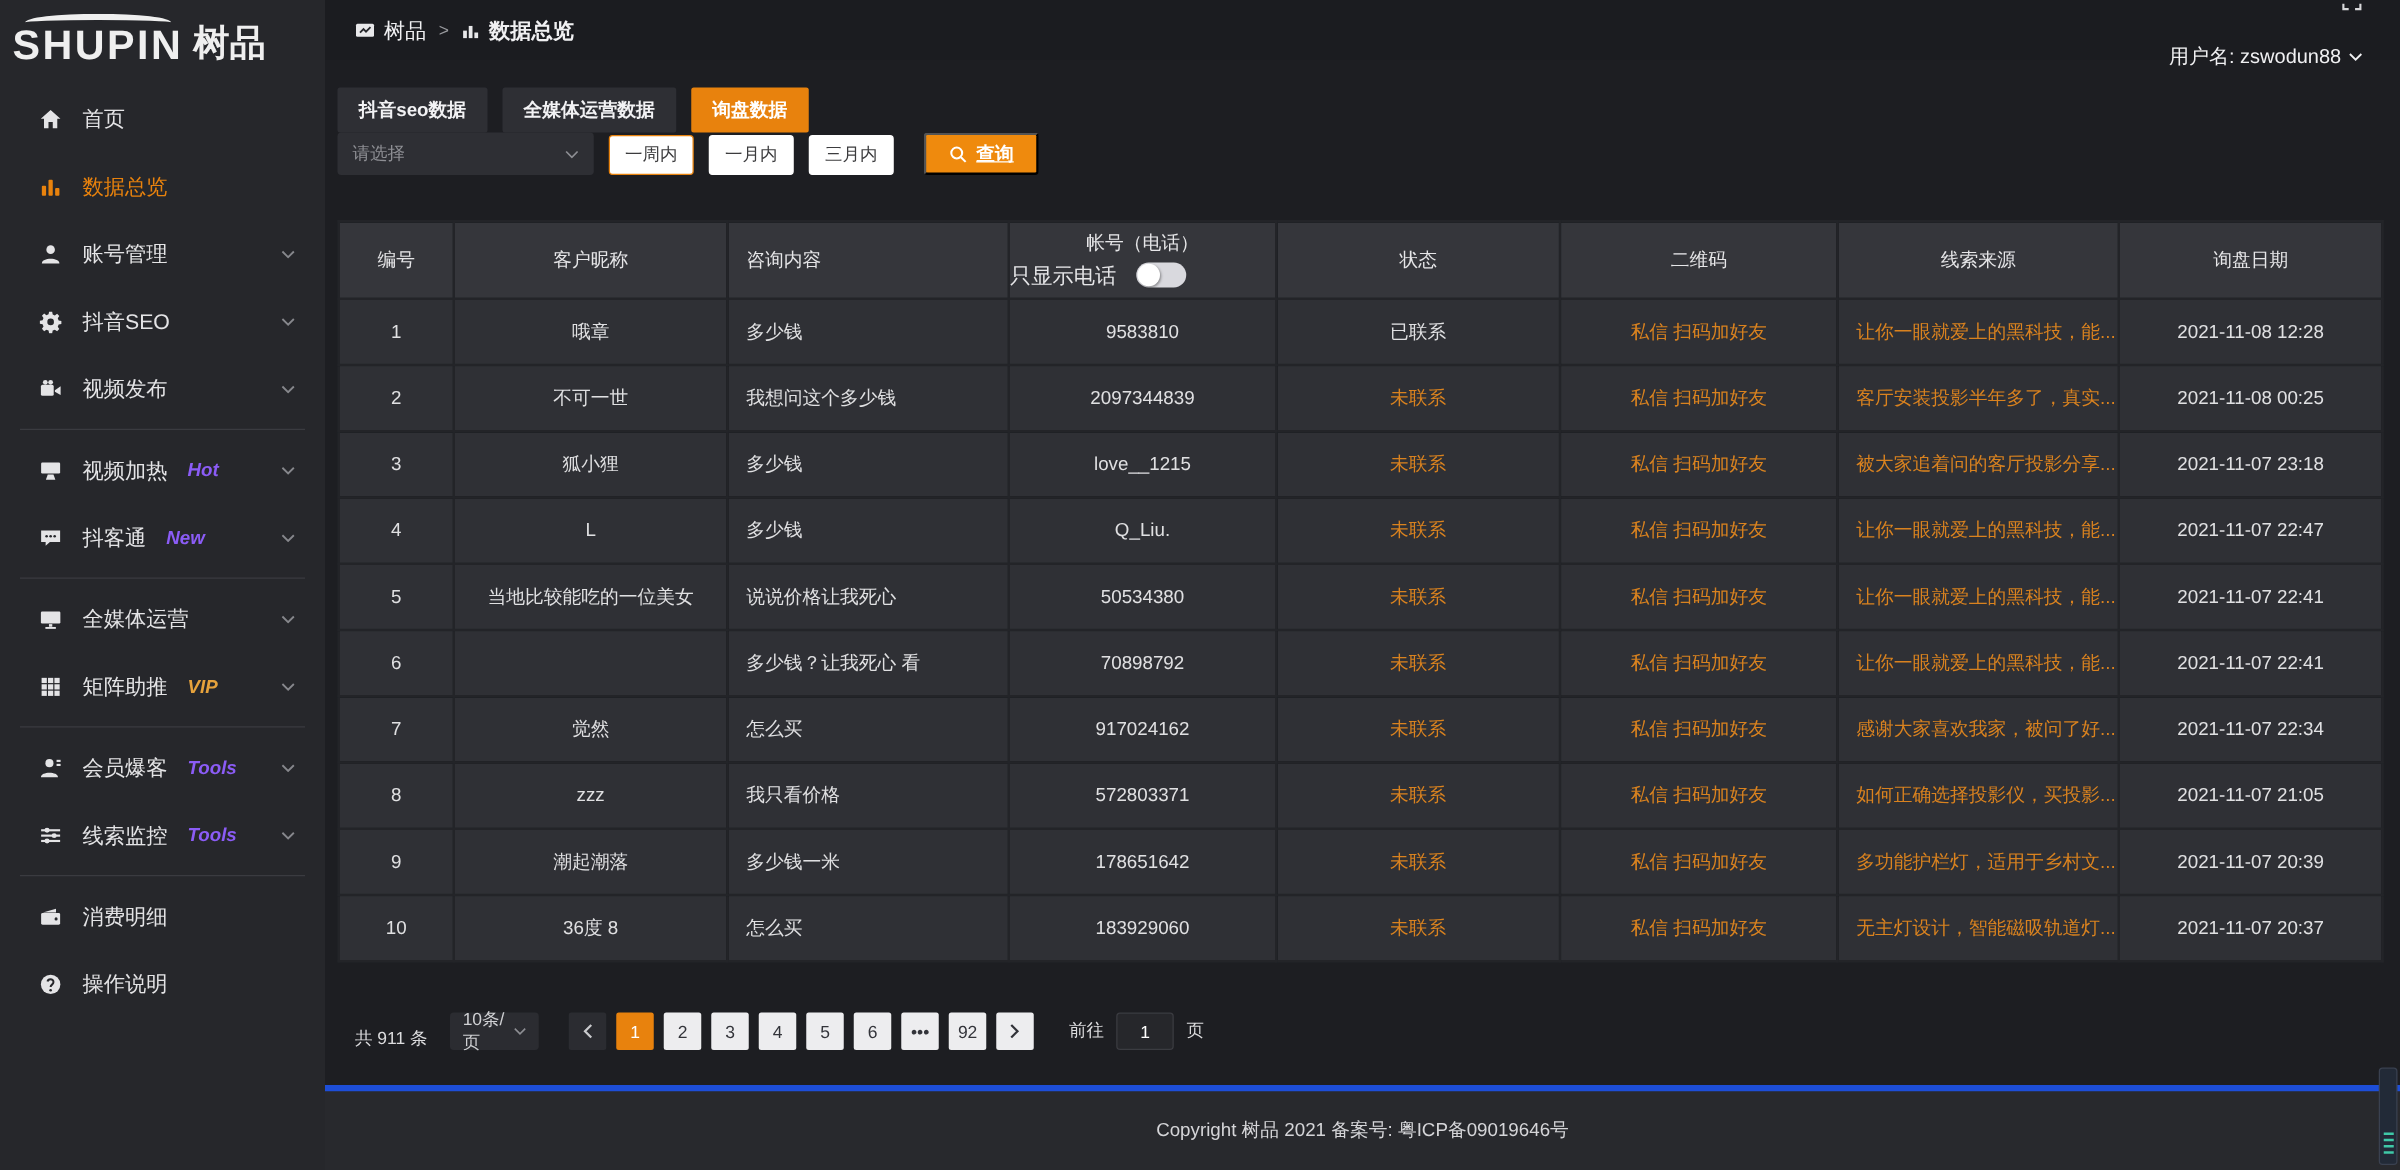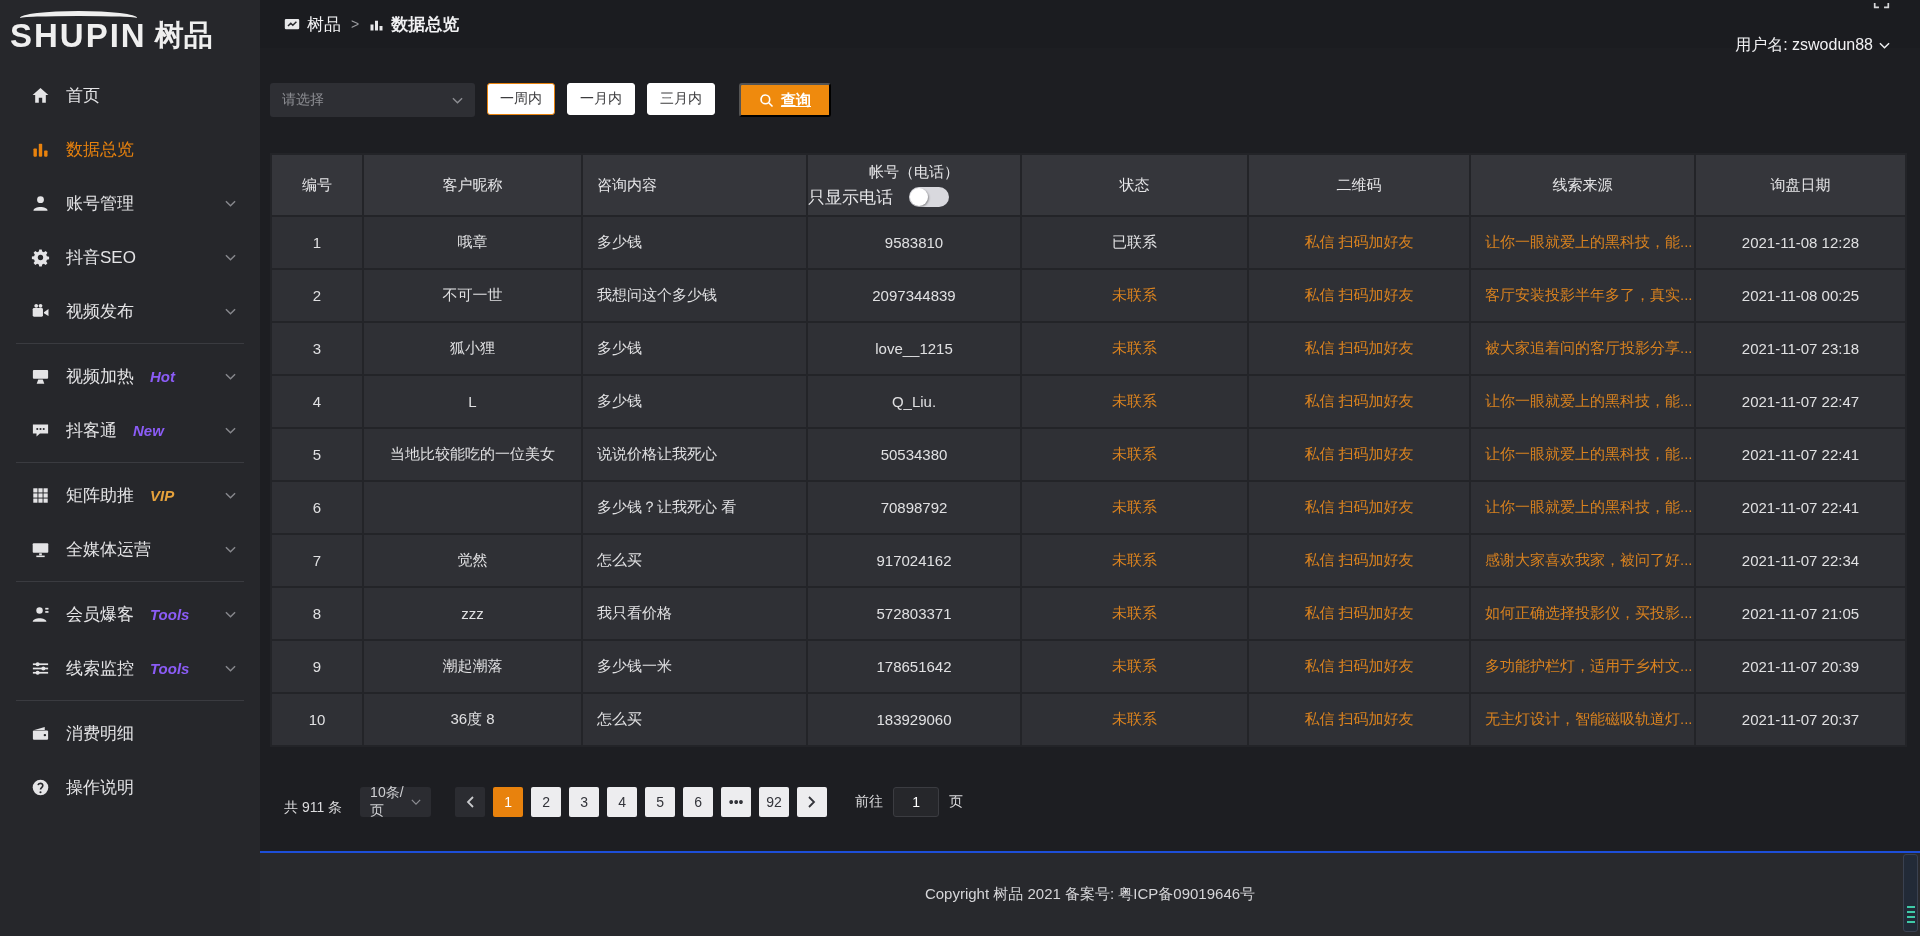--- a/index.html
+++ b/index.html
@@ -34,21 +34,21 @@
   .topbar-right { margin-left:auto; display:flex; align-items:flex-end; gap:26px;flex-direction:column; }
   .fs-btn { display:flex; cursor:pointer; color:#d8d8da; }
   .username { display:flex; align-items:center; gap:6px; font-size:16px; color:#f0f0f2; cursor:pointer; }
 
   .content { flex:1; padding:22px 15px 0 10px; }
 
   .tabs { display:flex; gap:12px; }
   .tab { height:36px; padding:0 17px; display:flex; align-items:center; background:#2e2f34; color:#f2f2f4; font-size:15px; font-weight:bold; border-radius:2px; cursor:pointer; }
   .tab.active { background:#e8820d; color:#fff; }
 
-  .filterbar { margin-top:13px; display:flex; align-items:flex-start; }
+  .filterbar { display:flex; align-items:flex-end; }
   .select { width:205px; height:34px; background:#2e2f34; border-radius:3px; display:flex; align-items:center; padding:0 12px; color:#8d8e93; font-size:14px; cursor:pointer; }
   .select .sel-arrow { margin-left:auto; color:#8d8e93; display:flex; }
   .range-btn { margin-left:12px; min-width:64px; height:32px; padding:0 12px; background:#fff; color:#3c3c3e; font-size:14px; border-radius:3px; display:flex; align-items:center; justify-content:center; border:1px solid #fff; cursor:pointer; }
   .range-btn.active { border-color:#e8820d; }
   .search-btn { margin-left:24px; height:34px; padding:0 18px; background:#ef8a0d; border-radius:3px; color:#fff; font-size:15px; font-weight:bold; display:flex; align-items:center; gap:7px; cursor:pointer;text-decoration:underline; }
 
   .table-wrap { margin-top:36px; }
   table { width:1635px; border-collapse:collapse; table-layout:fixed; font-size:15px; }
   th,td { border:2px solid #232428; height:53px; text-align:center; color:#e0e0e2; font-weight:normal; overflow:hidden; white-space:nowrap; }
   thead th { background:#35363b; height:62px; color:#e6e6e8; }
@@ -64,21 +64,21 @@
   .pagination { margin-top:40px; display:flex; align-items:flex-end; padding-left:14px; font-size:14px; color:#dcdcde; }
   .pg-size { margin-left:18px; width:71px; height:30px; background:#2b2c31; border-radius:3px; display:flex; align-items:center; padding:0 10px; color:#cfd0d3; cursor:pointer; }
   .pg-size .sel-arrow { margin-left:auto; display:flex; color:#8d8e93; }
   .pg-prev { margin-left:24px; width:30px; height:30px; background:#2b2c31; border-radius:2px; display:flex; align-items:center; justify-content:center; color:#c9cacd; cursor:pointer; }
   .pg-btn { margin-left:8px; min-width:30px; height:30px; padding:0 4px; background:#ededef; border-radius:2px; display:flex; align-items:center; justify-content:center; color:#33343a; cursor:pointer; font-size:14px; }
   .pg-btn.active { background:#e8820d; color:#fff; }
   .pg-next { margin-left:8px; width:30px; height:30px; background:#ededef; border-radius:2px; display:flex; align-items:center; justify-content:center; color:#33343a; cursor:pointer; }
   .pg-goto { margin-left:28px; display:flex; align-items:center; gap:10px; }
   .pg-input { width:46px; height:30px; background:#26272b; border:1px solid #3b3c41; border-radius:3px; color:#fff; text-align:center; font-size:14px; font-family:inherit; }
 
-  .footer { height:85px; flex:none; background:#28292d; border-top:2px solid #1d4ed8; display:flex; align-items:center; justify-content:center; color:#d5d5d8; font-size:15px; }
+  .footer { height:68px; flex:none; background:#28292d; border-top:5px solid #1d4ed8; display:flex; align-items:center; justify-content:center; color:#d5d5d8; font-size:15px; }
 
   .float-widget { position:absolute; right:2px; bottom:4px; width:15px; height:78px; background:#222a37; border:1px solid #3a4150; border-radius:3px; z-index:5; display:flex; flex-direction:column; justify-content:flex-end; align-items:center; padding-bottom:8px; gap:3px; }
   .float-widget i { display:block; width:8px; height:2px; background:#3fc9a7; }
 </style>
 </head>
 <body>
 
 <aside class="sidebar">
   <div class="logo">
     <span class="logo-mark">
@@ -180,48 +180,48 @@
         <span class="side-chevron">
           <svg width="11" height="7" viewBox="0 0 12 7" fill="none" stroke="currentColor" stroke-width="1.6">
             <path d="M1 1 L6 6 L11 1"></path>
           </svg>
         </span>
       </div>
       <div class="side-divider"></div>
       <div class="side-item">
         <span class="icon">
           <svg viewBox="0 0 20 20" fill="currentColor">
+            <rect x="1.8" y="3.4" width="16.4" height="10" rx="1"></rect>
+            <rect x="8.6" y="14" width="2.8" height="2.2"></rect>
+            <rect x="5.6" y="16.4" width="8.8" height="1.6"></rect>
+          </svg>
+        </span>
+        <span>全媒体运营</span>
+        <span class="side-chevron">
+          <svg width="11" height="7" viewBox="0 0 12 7" fill="none" stroke="currentColor" stroke-width="1.6">
+            <path d="M1 1 L6 6 L11 1"></path>
+          </svg>
+        </span>
+      </div>
+      <div class="side-item">
+        <span class="icon">
+          <svg viewBox="0 0 20 20" fill="currentColor">
             <rect x="2.4" y="2.4" width="4.4" height="4.4"></rect>
             <rect x="7.8" y="2.4" width="4.4" height="4.4"></rect>
             <rect x="13.2" y="2.4" width="4.4" height="4.4"></rect>
             <rect x="2.4" y="7.8" width="4.4" height="4.4"></rect>
             <rect x="7.8" y="7.8" width="4.4" height="4.4"></rect>
             <rect x="13.2" y="7.8" width="4.4" height="4.4"></rect>
             <rect x="2.4" y="13.2" width="4.4" height="4.4"></rect>
             <rect x="7.8" y="13.2" width="4.4" height="4.4"></rect>
             <rect x="13.2" y="13.2" width="4.4" height="4.4"></rect>
           </svg>
         </span>
         <span>矩阵助推</span>
         <span class="side-badge yellow">VIP</span>
-        <span class="side-chevron">
-          <svg width="11" height="7" viewBox="0 0 12 7" fill="none" stroke="currentColor" stroke-width="1.6">
-            <path d="M1 1 L6 6 L11 1"></path>
-          </svg>
-        </span>
-      </div>
-      <div class="side-item">
-        <span class="icon">
-          <svg viewBox="0 0 20 20" fill="currentColor">
-            <rect x="1.8" y="3.4" width="16.4" height="10" rx="1"></rect>
-            <rect x="8.6" y="14" width="2.8" height="2.2"></rect>
-            <rect x="5.6" y="16.4" width="8.8" height="1.6"></rect>
-          </svg>
-        </span>
-        <span>全媒体运营</span>
         <span class="side-chevron">
           <svg width="11" height="7" viewBox="0 0 12 7" fill="none" stroke="currentColor" stroke-width="1.6">
             <path d="M1 1 L6 6 L11 1"></path>
           </svg>
         </span>
       </div>
       <div class="side-divider"></div>
       <div class="side-item">
         <span class="icon">
           <svg viewBox="0 0 20 20" fill="currentColor">
@@ -314,20 +314,31 @@
         <span>用户名: zswodun88</span>
         <svg width="11" height="7" viewBox="0 0 12 7" fill="none" stroke="currentColor" stroke-width="1.6">
             <path d="M1 1 L6 6 L11 1"></path>
           </svg>
       </span>
     </div>
   </header>
 
   <div class="content">
 
+    <div class="tabs">
+        <div class="tab">
+          <span>抖音seo数据</span>
+        </div>
+        <div class="tab">
+          <span>全媒体运营数据</span>
+        </div>
+        <div class="tab active">
+          <span>询盘数据</span>
+        </div>
+      </div>
 
     <div class="filterbar">
       <div class="select">
         <span>请选择</span>
         <span class="sel-arrow">
           <svg width="11" height="7" viewBox="0 0 12 7" fill="none" stroke="currentColor" stroke-width="1.5">
               <path d="M1 1 L6 6 L11 1"></path>
             </svg>
         </span>
       </div>

